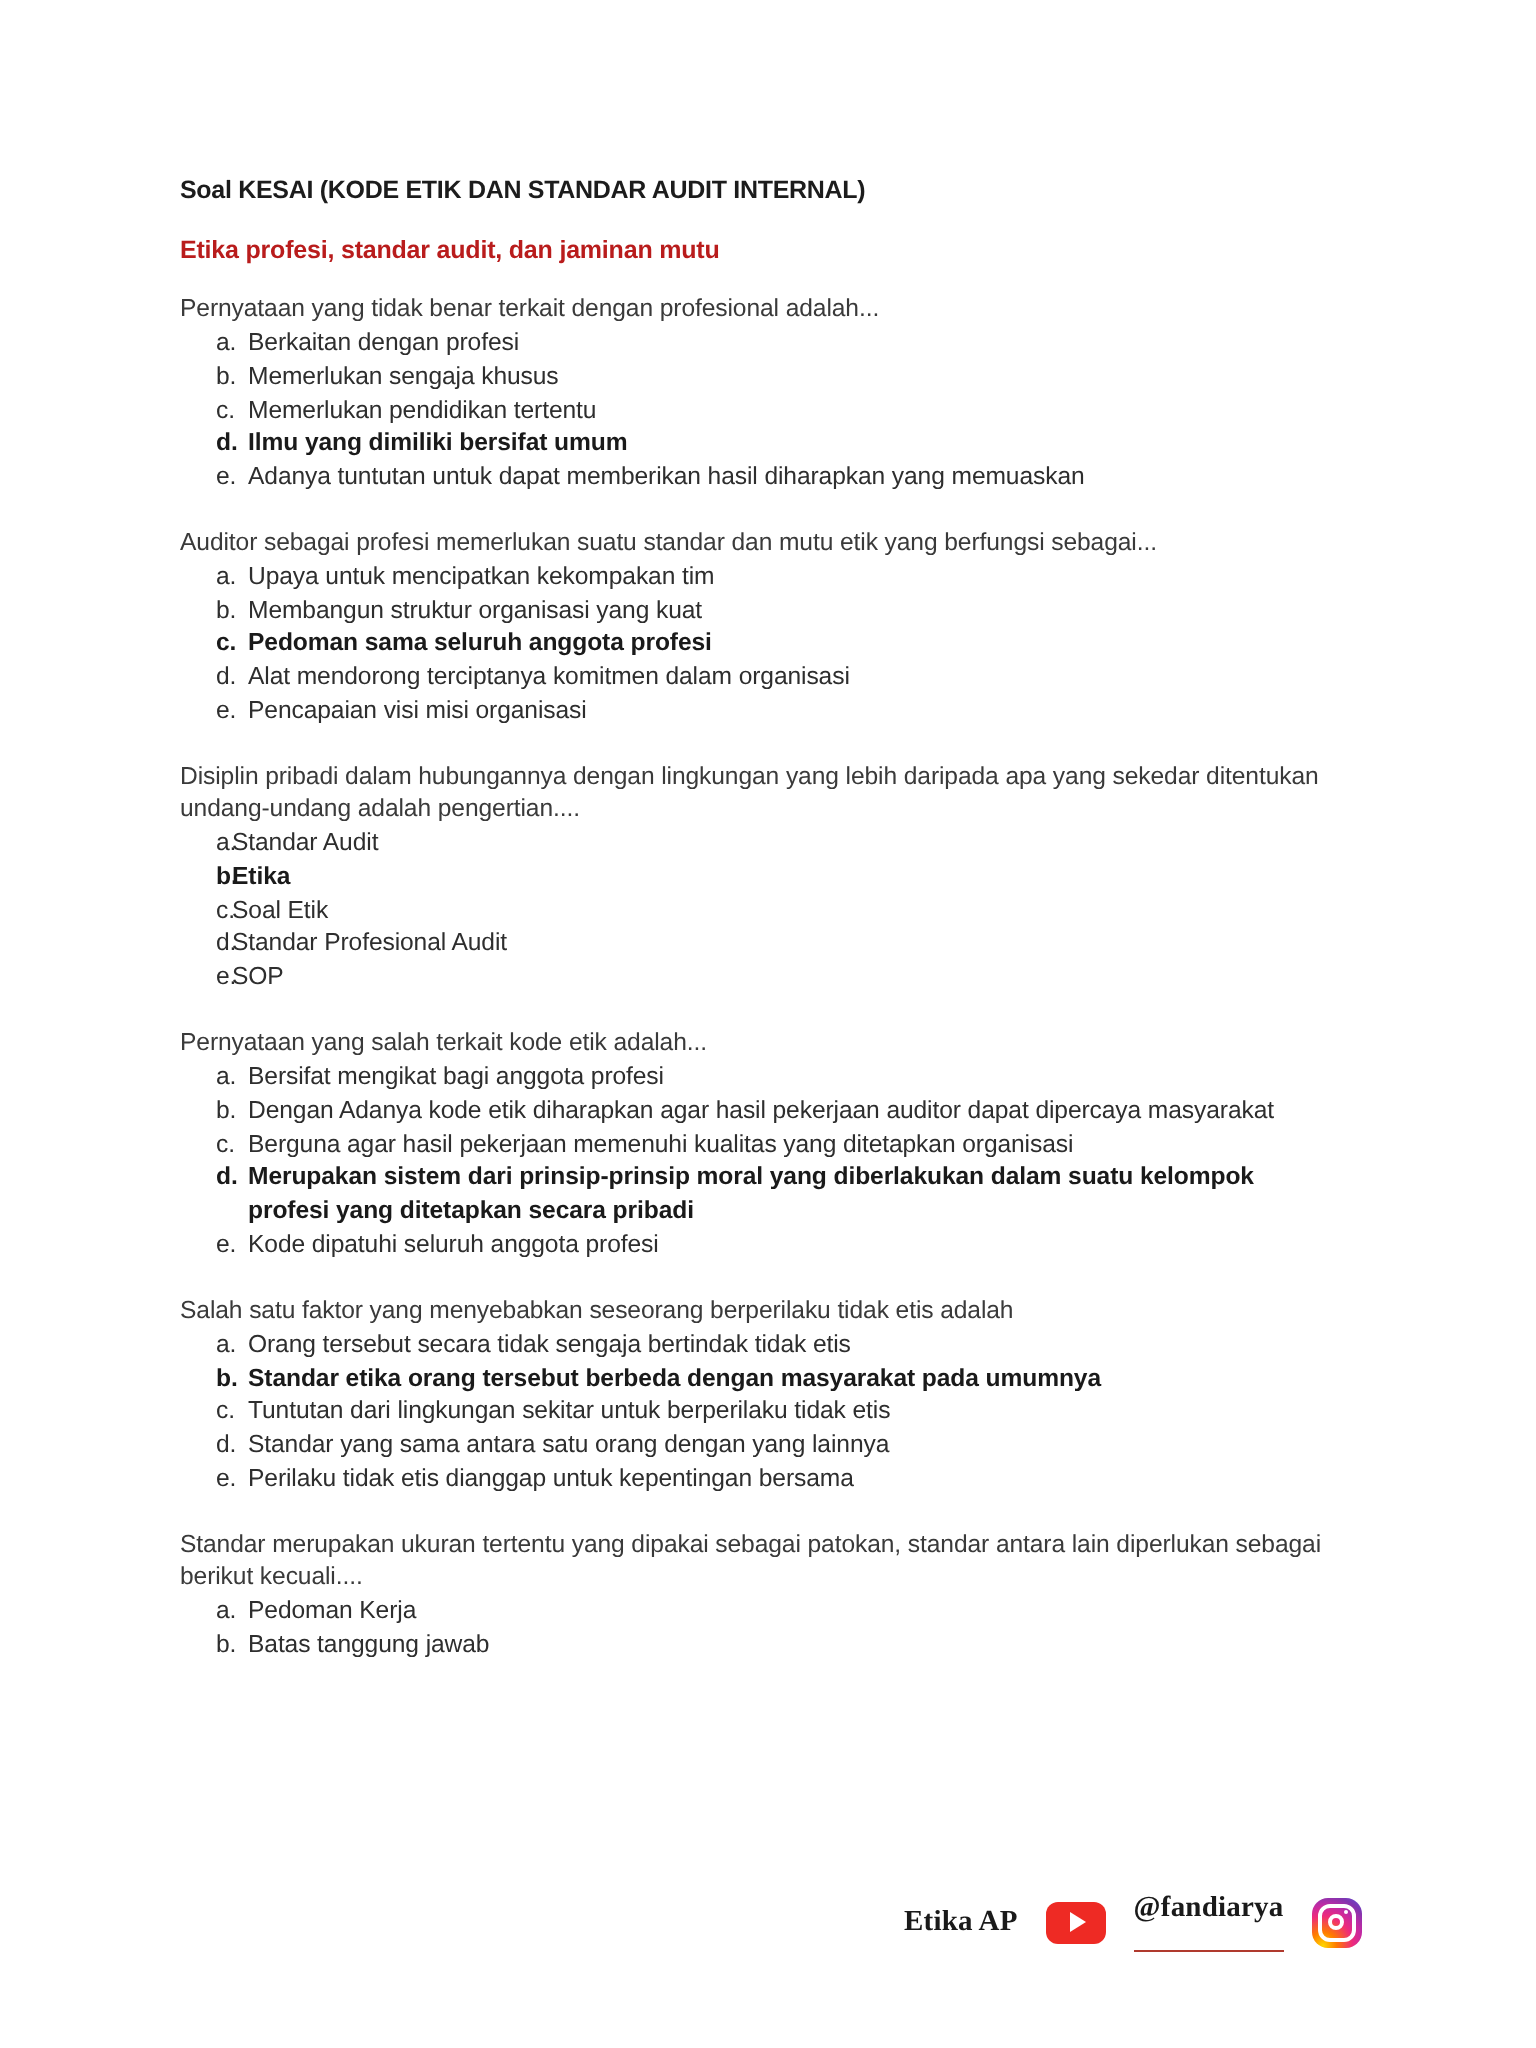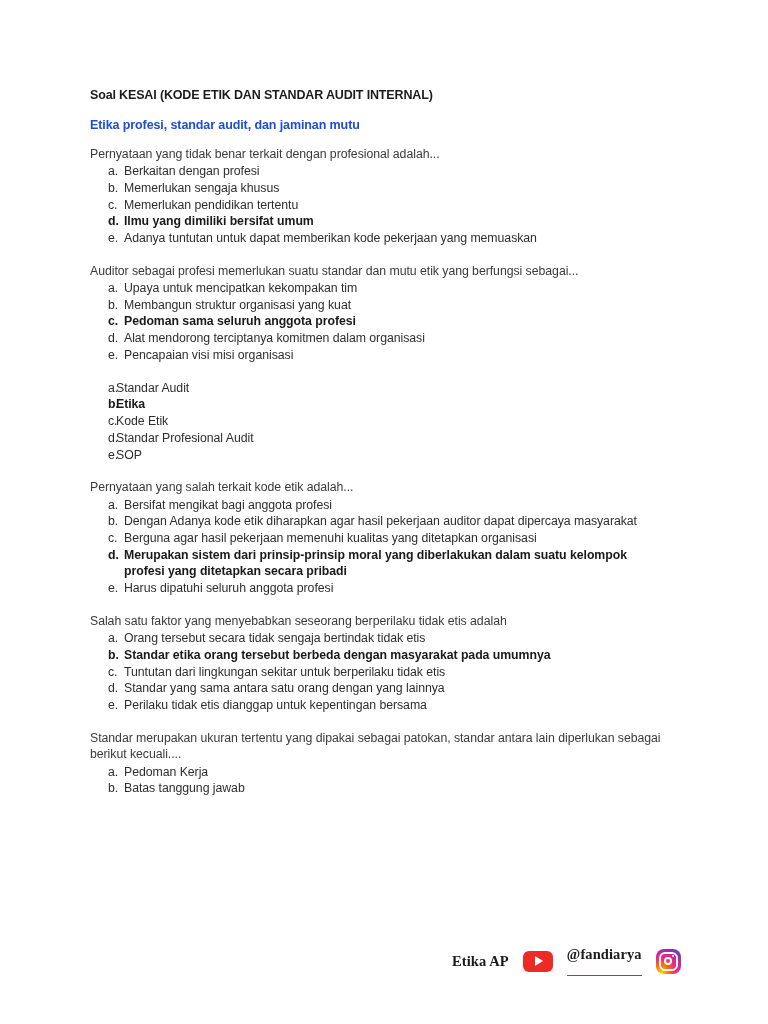--- a/index.html
+++ b/index.html
@@ -34,21 +34,21 @@
     font-weight: bold;
     letter-spacing: -0.15px;
     color: #1c1c1c;
     margin: 0 0 16px 0;
     line-height: 1.15;
   }
   .doc-subtitle {
     font-size: 12.5px;
     font-weight: bold;
     letter-spacing: -0.1px;
-    color: #1d4ed8;
+    color: #b91c1c;
     margin: 0 0 13px 0;
     line-height: 1.15;
   }
   .qblock {
     margin: 4px 0 16px 0;
   }
   .qstem {
     font-size: 12.3px;
     line-height: 1.33;
     color: #3a3a3a;
@@ -190,21 +190,21 @@
             <li class="opt">
               <span class="marker">c.</span>
               <span class="otext">Memerlukan pendidikan tertentu</span>
             </li>
             <li class="opt bold">
               <span class="marker">d.</span>
               <span class="otext">Ilmu yang dimiliki bersifat umum</span>
             </li>
             <li class="opt">
               <span class="marker">e.</span>
-              <span class="otext">Adanya tuntutan untuk dapat memberikan kode pekerjaan yang memuaskan</span>
+              <span class="otext">Adanya tuntutan untuk dapat memberikan hasil diharapkan yang memuaskan</span>
             </li>
           </ul>
         </div>
         <div class="qblock">
           <p class="qstem">Auditor sebagai profesi memerlukan suatu standar dan mutu etik yang berfungsi sebagai...</p>
           <ul class="opts">
             <li class="opt">
               <span class="marker">a.</span>
               <span class="otext">Upaya untuk mencipatkan kekompakan tim</span>
             </li>
@@ -220,32 +220,33 @@
               <span class="marker">d.</span>
               <span class="otext">Alat mendorong terciptanya komitmen dalam organisasi</span>
             </li>
             <li class="opt">
               <span class="marker">e.</span>
               <span class="otext">Pencapaian visi misi organisasi</span>
             </li>
           </ul>
         </div>
         <div class="qblock tight">
+          <p class="qstem">Disiplin pribadi dalam hubungannya dengan lingkungan yang lebih daripada apa yang sekedar ditentukan undang-undang adalah pengertian....</p>
           <ul class="opts">
             <li class="opt">
               <span class="marker">a.</span>
               <span class="otext">Standar Audit</span>
             </li>
             <li class="opt bold">
               <span class="marker">b.</span>
               <span class="otext">Etika</span>
             </li>
             <li class="opt">
               <span class="marker">c.</span>
-              <span class="otext">Kode Etik</span>
+              <span class="otext">Soal Etik</span>
             </li>
             <li class="opt">
               <span class="marker">d.</span>
               <span class="otext">Standar Profesional Audit</span>
             </li>
             <li class="opt">
               <span class="marker">e.</span>
               <span class="otext">SOP</span>
             </li>
           </ul>
@@ -264,21 +265,21 @@
             <li class="opt">
               <span class="marker">c.</span>
               <span class="otext">Berguna agar hasil pekerjaan memenuhi kualitas yang ditetapkan organisasi</span>
             </li>
             <li class="opt bold">
               <span class="marker">d.</span>
               <span class="otext">Merupakan sistem dari prinsip-prinsip moral yang diberlakukan dalam suatu kelompok profesi yang ditetapkan secara pribadi</span>
             </li>
             <li class="opt">
               <span class="marker">e.</span>
-              <span class="otext">Harus dipatuhi seluruh anggota profesi</span>
+              <span class="otext">Kode dipatuhi seluruh anggota profesi</span>
             </li>
           </ul>
         </div>
         <div class="qblock">
           <p class="qstem">Salah satu faktor yang menyebabkan seseorang berperilaku tidak etis adalah</p>
           <ul class="opts">
             <li class="opt">
               <span class="marker">a.</span>
               <span class="otext">Orang tersebut secara tidak sengaja bertindak tidak etis</span>
             </li>

